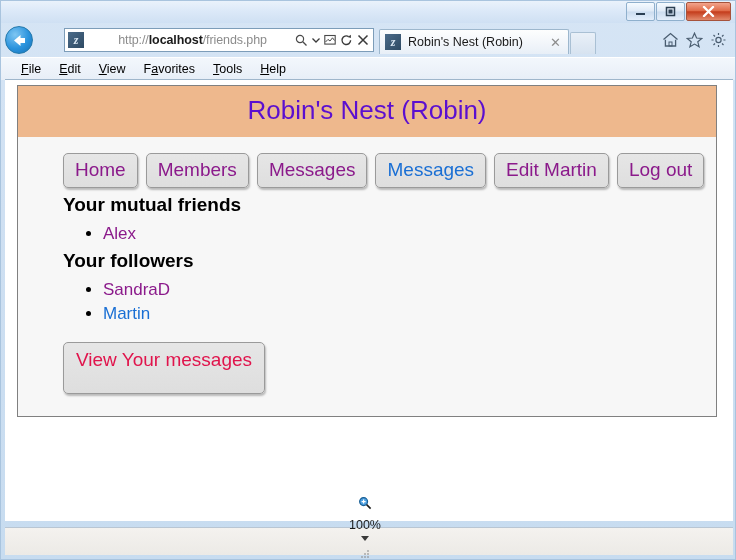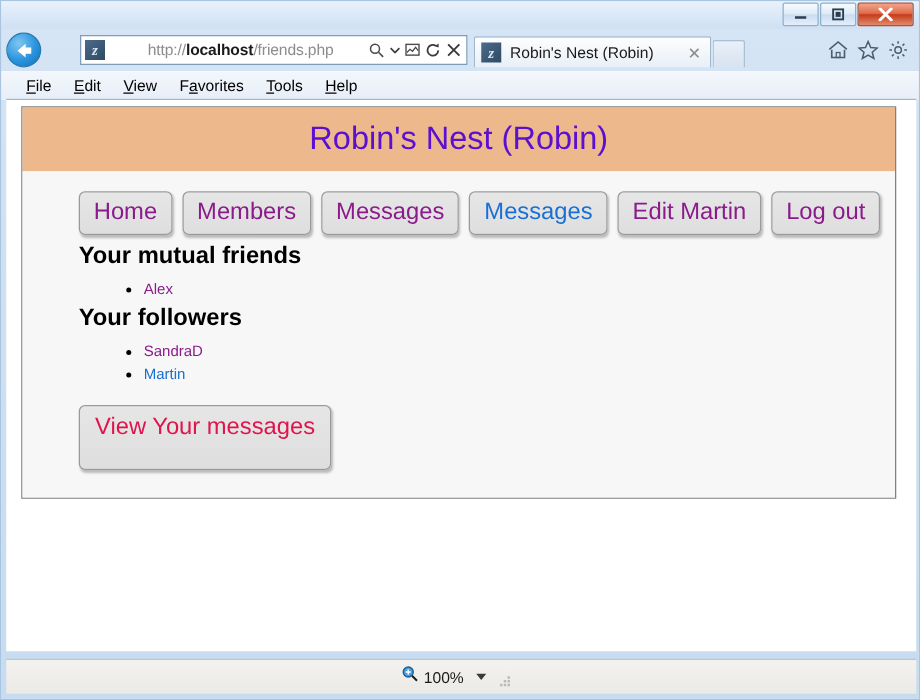--- a/index.html
+++ b/index.html
@@ -223,22 +223,22 @@
     color: #000000;
     margin: 6px 0 8px 0;
     padding-left: 45px;
   }
   ul.people {
     margin: 0 0 4px 0;
     padding-left: 85px;
     list-style: disc;
   }
   ul.people li {
-    font-size: 12px;
-    margin: 2px 12px;
+    font-size: 17px;
+    margin: 2px 0;
   }
   ul.people li a { color: #8b1a8b; text-decoration: none; }
   ul.people li a.unvisited { color: #1a6fd4; }
 
   .msgbtn {
     margin: 14px 0 0 45px;
     display: inline-block;
     background: linear-gradient(to bottom, #e6e6e6 0%, #dedede 100%);
     border: 1px solid #9a9a9a;
     border-radius: 5px;
@@ -249,23 +249,24 @@
   }
 
   
   .statusbar {
     position: absolute;
     left: 4px; bottom: 4px;
     width: 728px; height: 28px;
     background: linear-gradient(to bottom, #f4f2ef 0%, #eceae6 100%);
     border-top: 1px solid #b9c6d3;
     box-sizing: border-box;
-    display: flex; align-items: center; justify-content: center;
+    display: flex; align-items: center; justify-content: flex-end;
     padding-right: 8px;
     gap: 4px;
+    flex-direction: column;
   }
   .zoom-label { font-size: 12.5px; color: #1a1a1a; }
   .zoom-caret {
     width: 0; height: 0;
     border-left: 4px solid transparent;
     border-right: 4px solid transparent;
     border-top: 5px solid #3a3a3a;
     margin-left: 6px; margin-right: 6px;
   }
   .grip { width: 10px; height: 10px; opacity: .5; }

